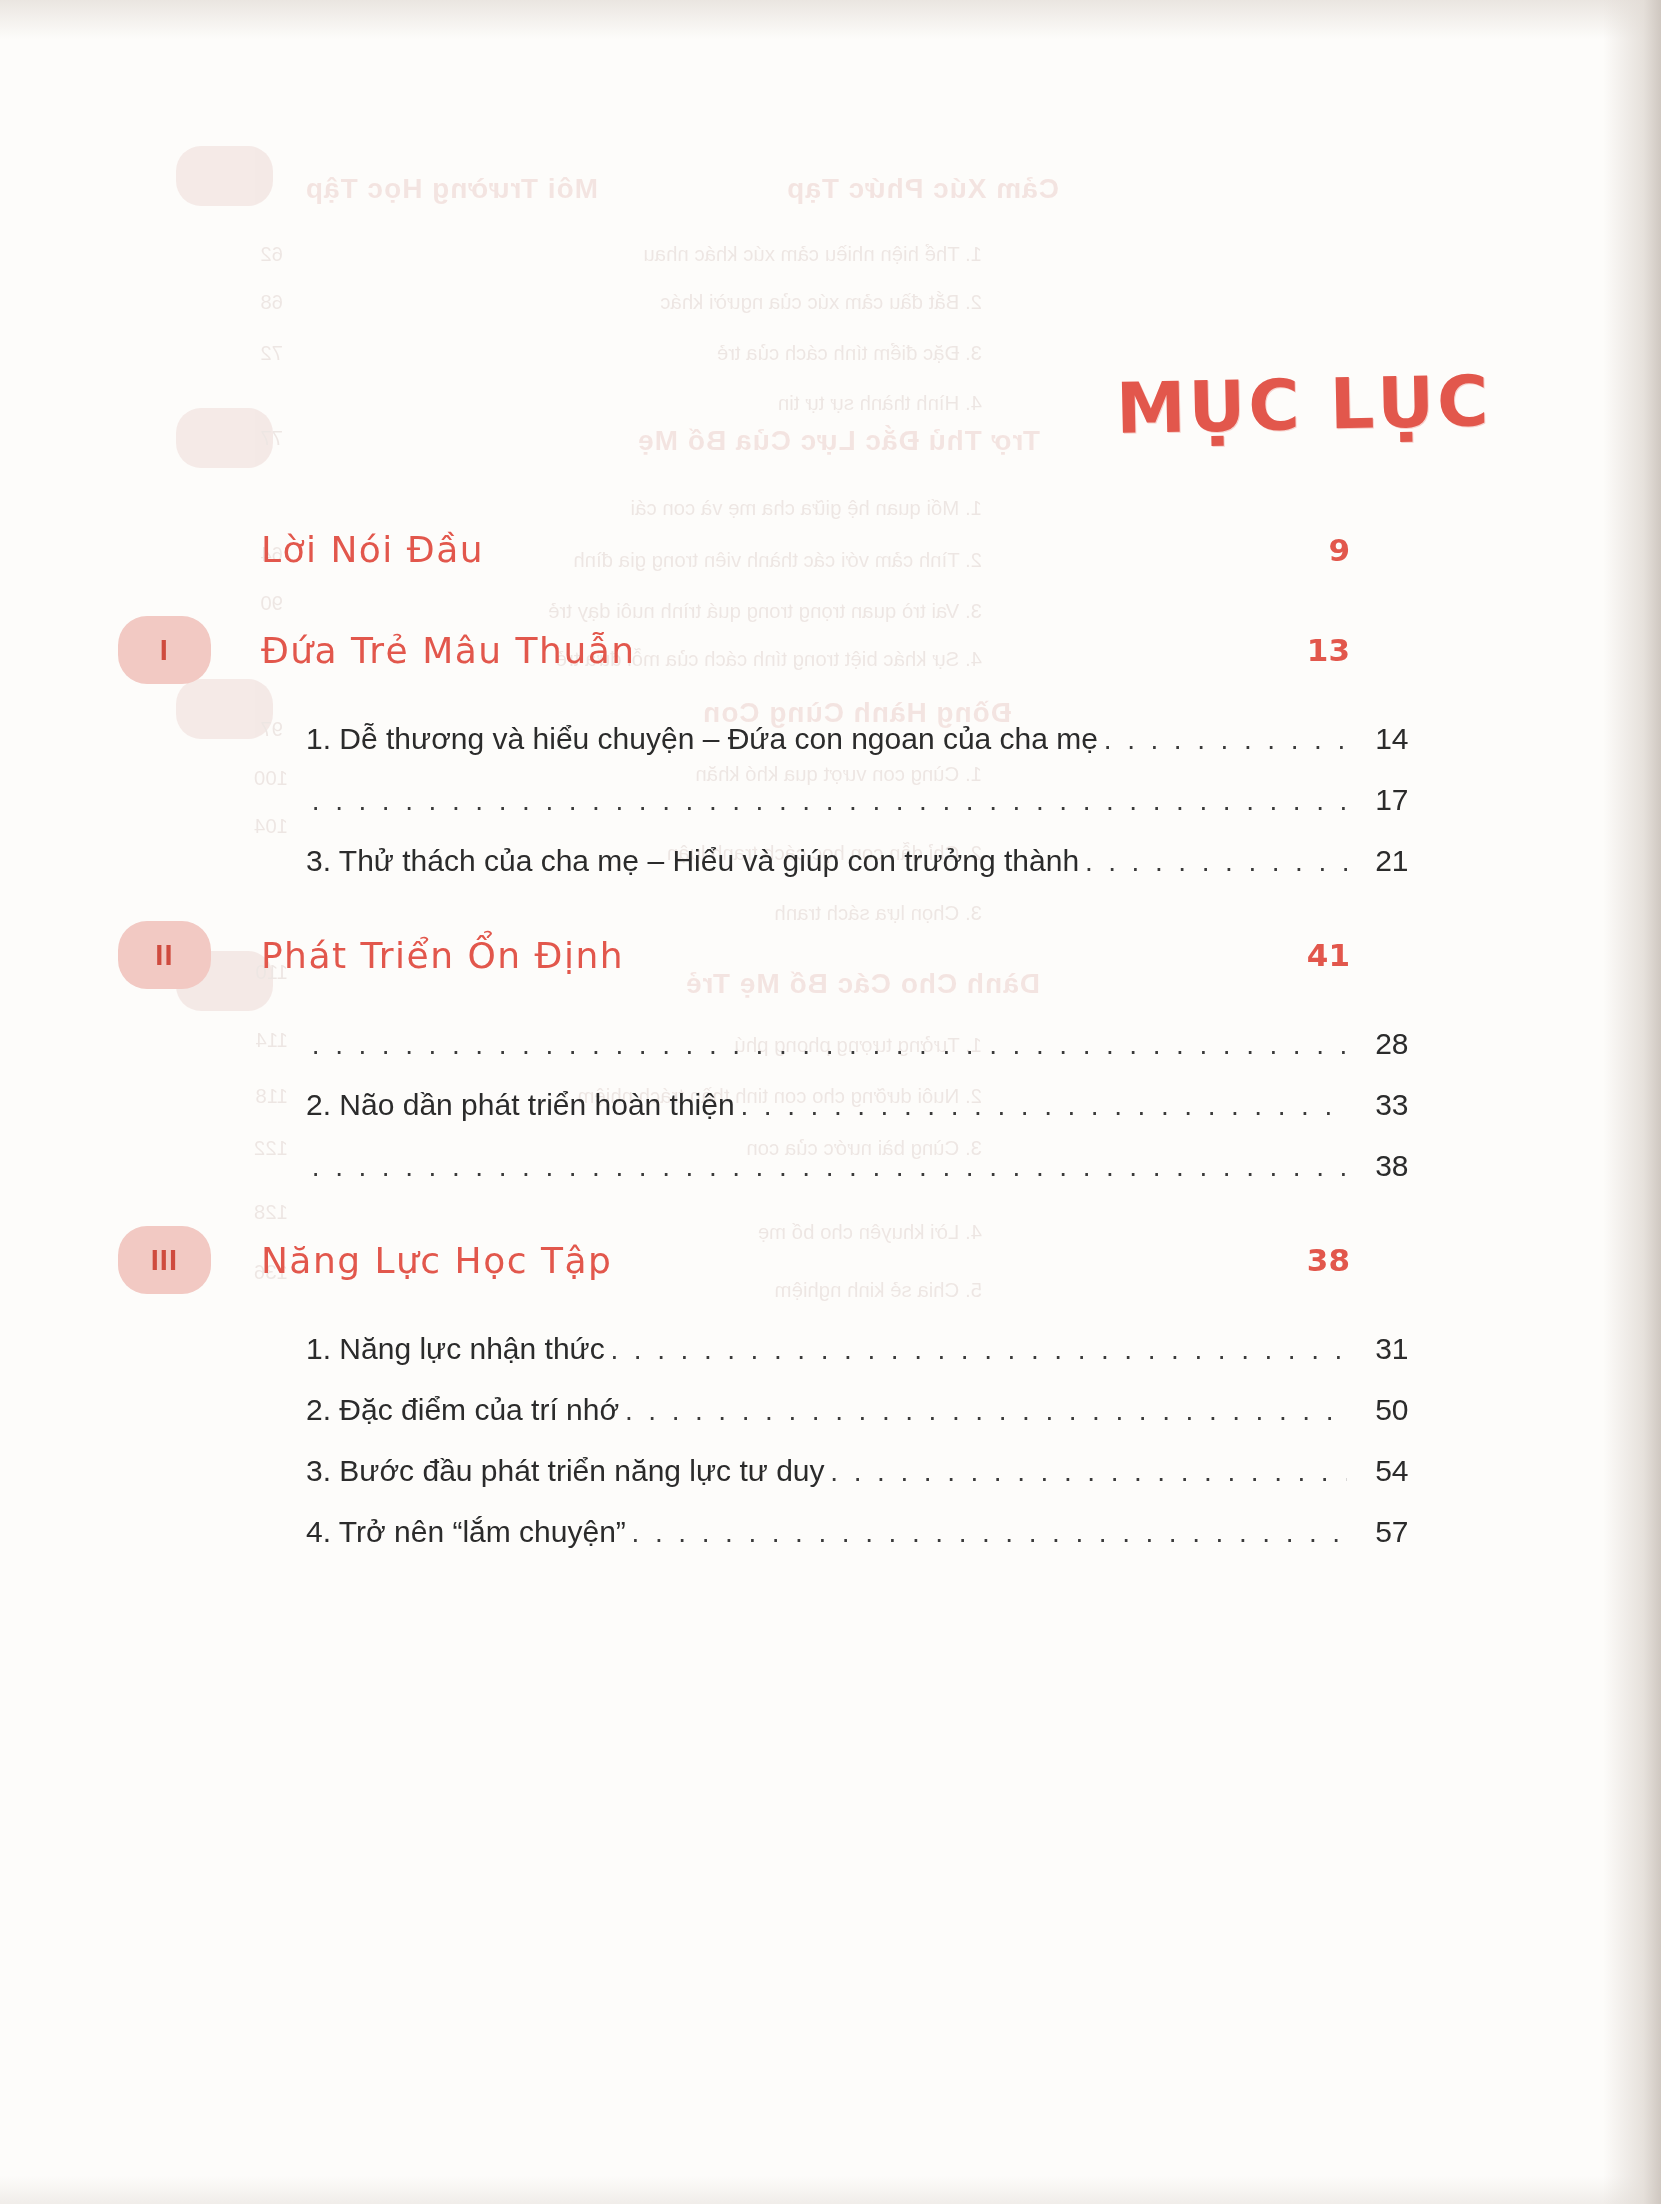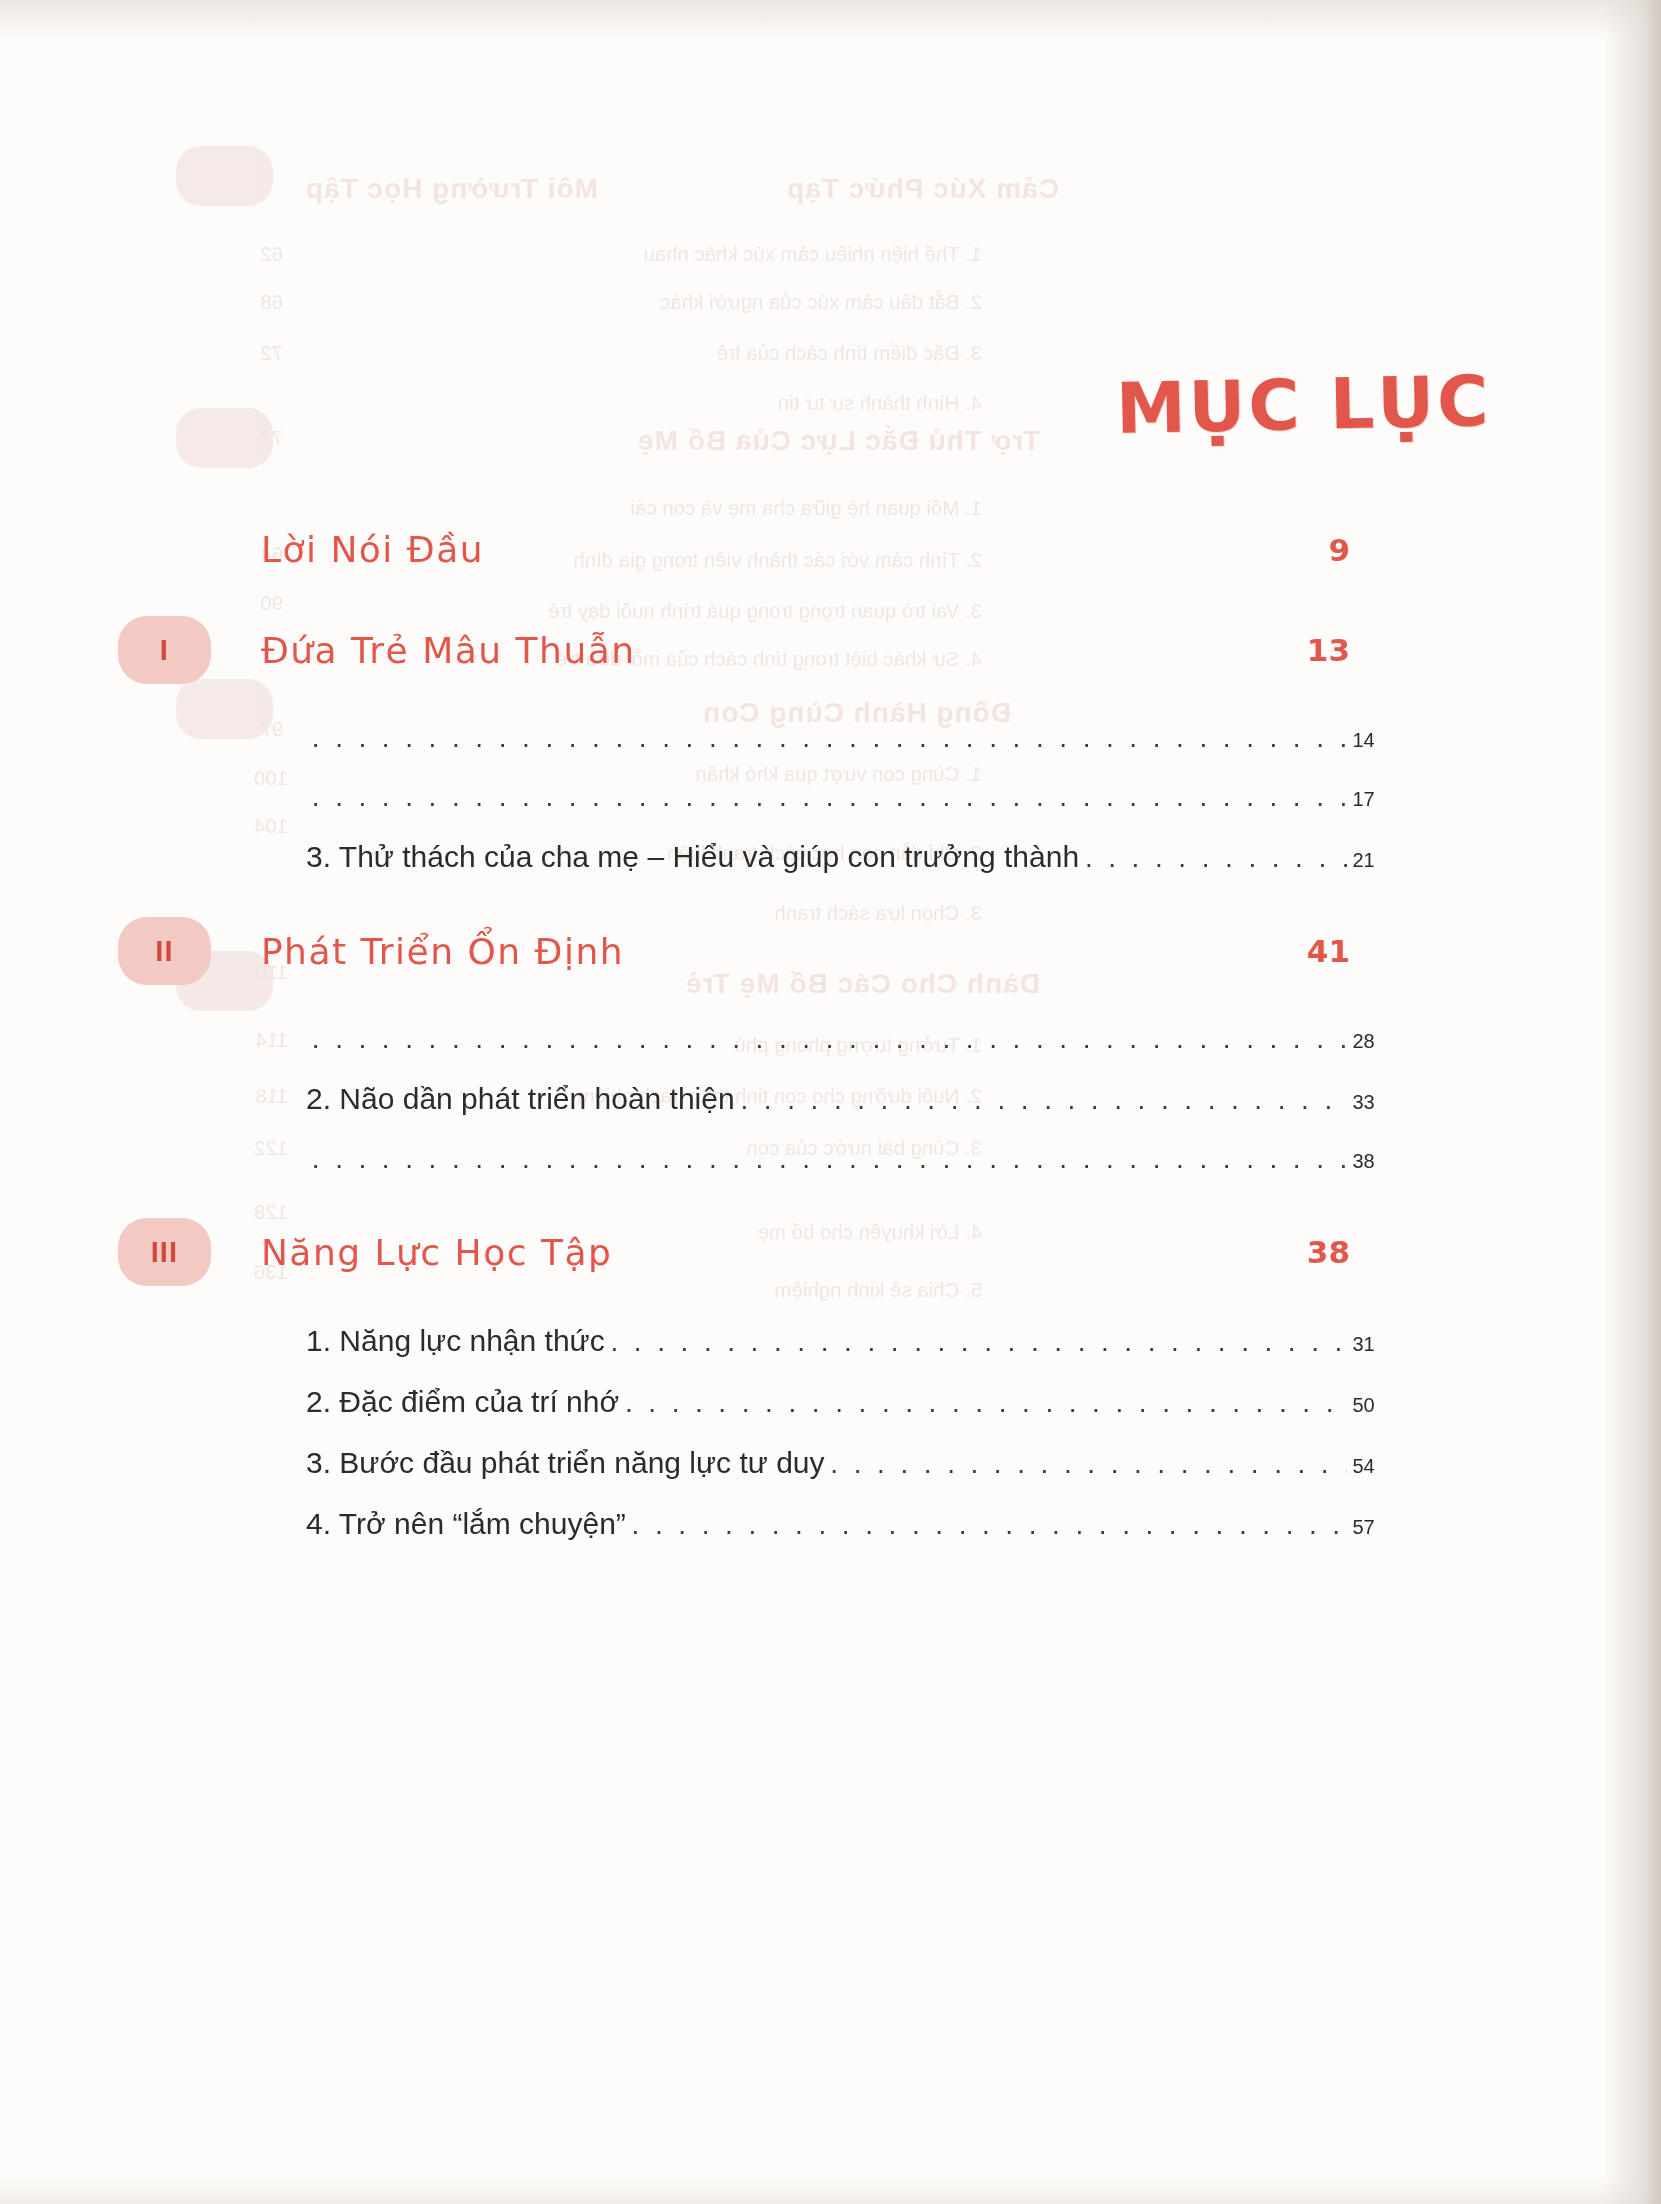--- a/index.html
+++ b/index.html
@@ -173,22 +173,22 @@
     white-space: nowrap;
     margin: 0 5.8px;
     color: #3a3a3a;
     letter-spacing: 3.9px;
     font-size: 28px;
     text-align: left;
   }
   .toc-row .pg {
     white-space: nowrap;
     min-width: 56px;
-    text-align: left;
-    font-size: 20px;
+    text-align: right;
+    font-size: 30px;
   }
 
   .grp {
     margin-bottom: 33px;
   }
   .grp-first {
     margin-bottom: 11.6px;
   }
 </style>
 </head>
@@ -251,20 +251,21 @@
         <div class="head-page">9</div>
       </div>
 
       <div class="grp">
         <div class="toc-head">
           <div class="chip">I</div>
           <div class="head-title">Đứa Trẻ Mâu Thuẫn</div>
           <div class="head-page">13</div>
         </div>
         <div class="toc-row">
+          <span class="label">1. Dễ thương và hiểu chuyện – Đứa con ngoan của cha mẹ</span>
           <span class="dots">. . . . . . . . . . . . . . . . . . . . . . . . . . . . . . . . . . . . . . . . . . . . . . . . . . . . . . . . . . .</span>
           <span class="pg">14</span>
         </div>
         <div class="toc-row">
           <span class="dots">. . . . . . . . . . . . . . . . . . . . . . . . . . . . . . . . . . . . . . . . . . . . . . . . . . . . . . . . . . .</span>
           <span class="pg">17</span>
         </div>
         <div class="toc-row">
           <span class="label">3. Thử thách của cha mẹ – Hiểu và giúp con trưởng thành</span>
           <span class="dots">. . . . . . . . . . . . . . . . . . . . . . . . . . . . . . . . . . . . . . . . . . . . . . . . . . . . . . . . . . .</span>

